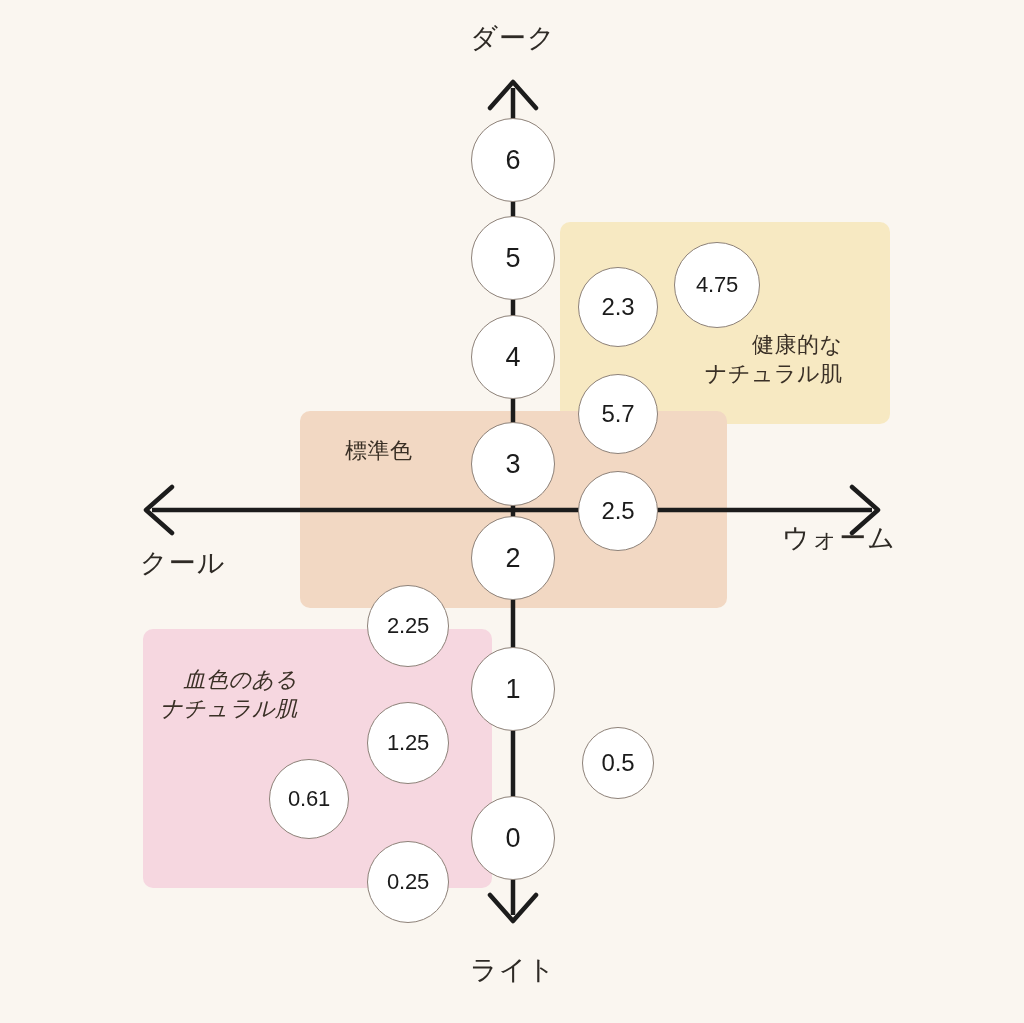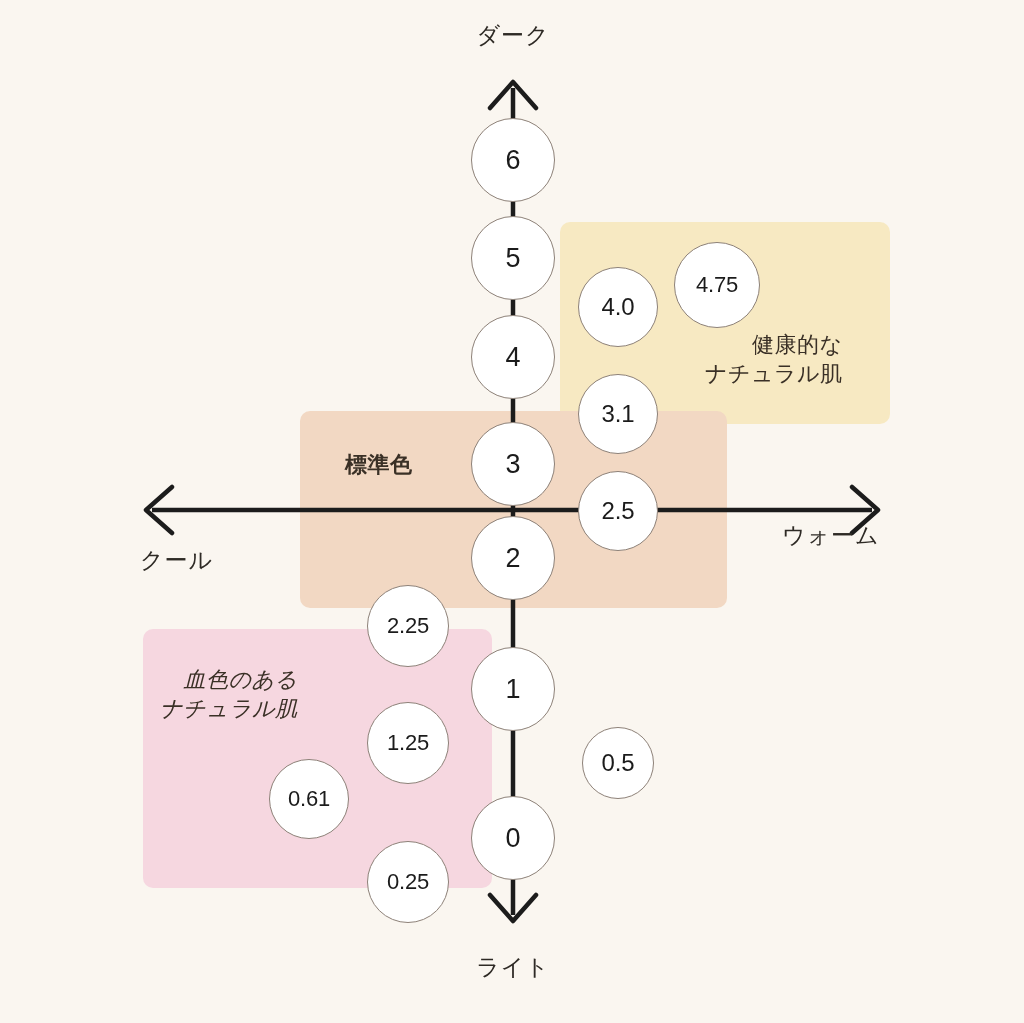--- a/index.html
+++ b/index.html
@@ -52,21 +52,21 @@
     color: #1b1b1b;
     font-size: 27px;
     letter-spacing: -0.2px;
     box-sizing: border-box;
   }
   .node.small-text { font-size: 24px; }
   .node.tiny-text { font-size: 22px; }
   .axis-label {
     position: absolute;
     color: #2e2a25;
-    font-size: 23px;
+    font-size: 27px;
     letter-spacing: 1px;
     white-space: nowrap;
   }
   .footnote {
     position: absolute;
     color: #4a4038;
     font-size: 13.5px;
     letter-spacing: 0.2px;
     white-space: nowrap;
   }
@@ -74,21 +74,21 @@
 </head>
 <body>
 
 <div id="stage">
 
   <div id="zones">
       <div class="zone" style="left: 560px; top: 222px; width: 330px; height: 202px; background: rgb(247, 233, 194);"></div>
       <div class="zone-label" style="left: 705px; top: 330px;">健康的な
 ナチュラル肌</div>
       <div class="zone" style="left: 300px; top: 411px; width: 427px; height: 197px; background: rgb(242, 216, 195);"></div>
-      <div class="zone-label" style="left: 345px; top: 450px; font-weight: bold;">標準色</div>
+      <div class="zone-label" style="left: 345px; top: 436px;">標準色</div>
       <div class="zone" style="left: 143px; top: 629px; width: 349px; height: 259px; background: rgb(246, 215, 224);"></div>
       <div class="zone-label" style="left: 160px; top: 665px; font-style: italic;">血色のある
 ナチュラル肌</div>
     </div>
 
   <svg class="axis-svg" viewBox="0 0 1024 1023">
 
     <line x1="513" y1="88" x2="513" y2="915" stroke="#1c1c1c" stroke-width="4.5"></line>
 
     <polyline points="490,108 513,82 536,108" fill="none" stroke="#1c1c1c" stroke-width="4.5" stroke-linecap="round" stroke-linejoin="round"></polyline>
@@ -108,23 +108,23 @@
   <div class="axis-label" style="left:782px; top:520px;">ウォーム</div>
 
   <div id="nodes">
       <div class="node" style="left: 471px; top: 118px; width: 84px; height: 84px;">6</div>
       <div class="node" style="left: 471px; top: 216px; width: 84px; height: 84px;">5</div>
       <div class="node" style="left: 471px; top: 315px; width: 84px; height: 84px;">4</div>
       <div class="node" style="left: 471px; top: 422px; width: 84px; height: 84px;">3</div>
       <div class="node" style="left: 471px; top: 516px; width: 84px; height: 84px;">2</div>
       <div class="node" style="left: 471px; top: 647px; width: 84px; height: 84px;">1</div>
       <div class="node" style="left: 471px; top: 796px; width: 84px; height: 84px;">0</div>
-      <div class="node small-text" style="left: 578px; top: 267px; width: 80px; height: 80px;">4.0</div>
+      <div class="node small-text" style="left: 578px; top: 267px; width: 80px; height: 80px;">2.3</div>
       <div class="node tiny-text" style="left: 674px; top: 242px; width: 86px; height: 86px;">4.75</div>
-      <div class="node small-text" style="left: 578px; top: 374px; width: 80px; height: 80px;">3.1</div>
+      <div class="node small-text" style="left: 578px; top: 374px; width: 80px; height: 80px;">5.7</div>
       <div class="node small-text" style="left: 578px; top: 471px; width: 80px; height: 80px;">2.5</div>
       <div class="node tiny-text" style="left: 367px; top: 585px; width: 82px; height: 82px;">2.25</div>
       <div class="node tiny-text" style="left: 367px; top: 702px; width: 82px; height: 82px;">1.25</div>
       <div class="node tiny-text" style="left: 269px; top: 759px; width: 80px; height: 80px;">0.61</div>
       <div class="node tiny-text" style="left: 367px; top: 841px; width: 82px; height: 82px;">0.25</div>
       <div class="node small-text" style="left: 582px; top: 727px; width: 72px; height: 72px;">0.5</div>
     </div>
 
 
 </div>

